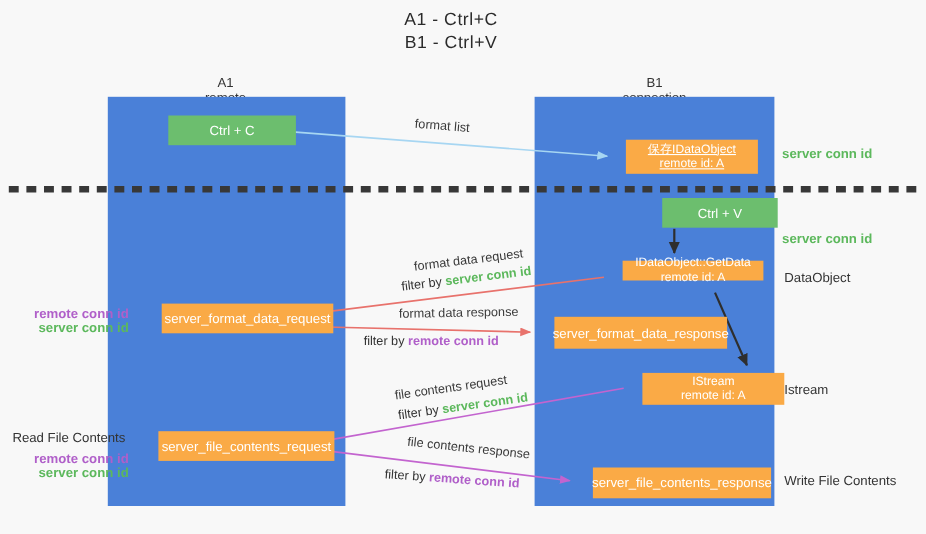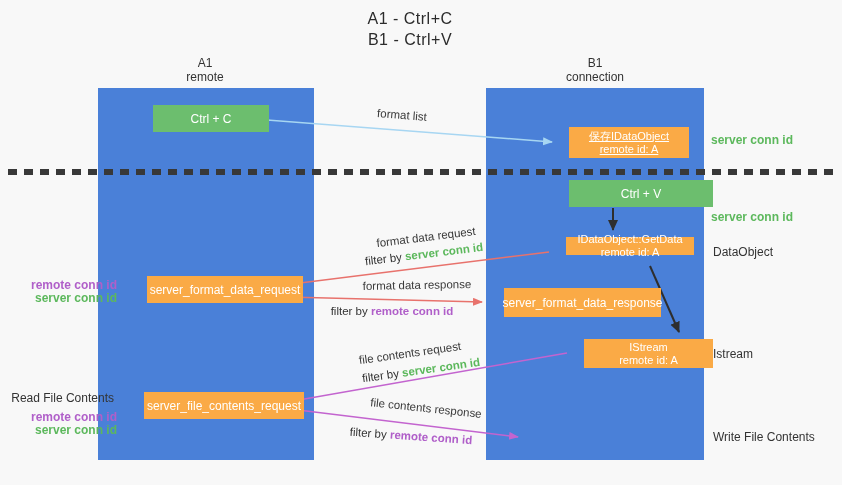--- a/index.html
+++ b/index.html
@@ -10,21 +10,21 @@
     position:relative;overflow:hidden;
     color:#333;
   }
   .canvas{position:absolute;left:0;top:0;width:842px;height:485px;padding-left:22px;}
   .abs{position:absolute;}
   .title{
     left:320px;top:8px;width:180px;text-align:center;
     font-size:16px;line-height:21px;color:#2b2b2b;letter-spacing:.5px;
   }
   .col-header{
-    top:56px;width:120px;text-align:center;
+    top:68px;width:120px;text-align:center;
     font-size:12px;line-height:14px;color:#333;
   }
   .column{
     top:88px;height:372px;background:#4a80d8;z-index:1;
   }
   svg.layer{position:absolute;left:0;top:0;z-index:2;}
   .node{
     z-index:3;display:flex;flex-direction:column;justify-content:center;align-items:center;
     color:#fff;font-size:12px;text-align:center;white-space:nowrap;margin-left:16px;
   }
@@ -92,38 +92,39 @@
     <line class="magenta" x1="290" y1="409" x2="518" y2="437" marker-end="url(#mMagenta)"></line>
   </svg>
 
   <div class="abs node green" style="left:137px;top:105px;width:116px;height:27px;">Ctrl + C</div>
 
   <div class="abs node orange two" style="left:553px;top:127px;width:120px;height:31px;text-decoration:underline;">
     <div>保存IDataObject</div>
     <div>remote id: A</div>
   </div>
 
-  <div class="abs node green" style="left:553px;top:180px;width:144px;height:27px;">Ctrl + V</div>
+  <div class="abs node green" style="left:586px;top:180px;width:105px;height:27px;">Ctrl + V</div>
 
   <div class="abs node orange two" style="left:550px;top:237px;width:128px;height:18px;">
     <div>IDataObject::GetData</div>
     <div>remote id: A</div>
   </div>
 
   <div class="abs node orange" style="left:131px;top:276px;width:156px;height:27px;">server_format_data_request</div>
 
   <div class="abs node orange" style="left:488px;top:288px;width:157px;height:29px;">server_format_data_response</div>
 
   <div class="abs node orange two" style="left:568px;top:339px;width:129px;height:29px;">
     <div>IStream</div>
     <div>remote id: A</div>
   </div>
 
   <div class="abs node orange" style="left:128px;top:392px;width:160px;height:27px;">server_file_contents_request</div>
 
+  <div class="abs node orange" style="left:523px;top:425px;width:162px;height:28px;">server_file_contents_response</div>
 
   <div class="abs sideline green-txt" style="left:711px;top:133px;">server conn id</div>
   <div class="abs sideline green-txt" style="left:711px;top:210px;">server conn id</div>
   <div class="abs sideline" style="left:713px;top:245px;">DataObject</div>
   <div class="abs sideline" style="left:713px;top:347px;">Istream</div>
   <div class="abs sideline" style="left:713px;top:430px;">Write File Contents</div>
 
   <div class="abs sideline right-anchor purple-txt" style="right:747px;top:278px;">remote conn id</div>
   <div class="abs sideline right-anchor green-txt" style="right:747px;top:291px;">server conn id</div>
   <div class="abs sideline right-anchor" style="right:750px;top:391px;">Read File Contents</div>

